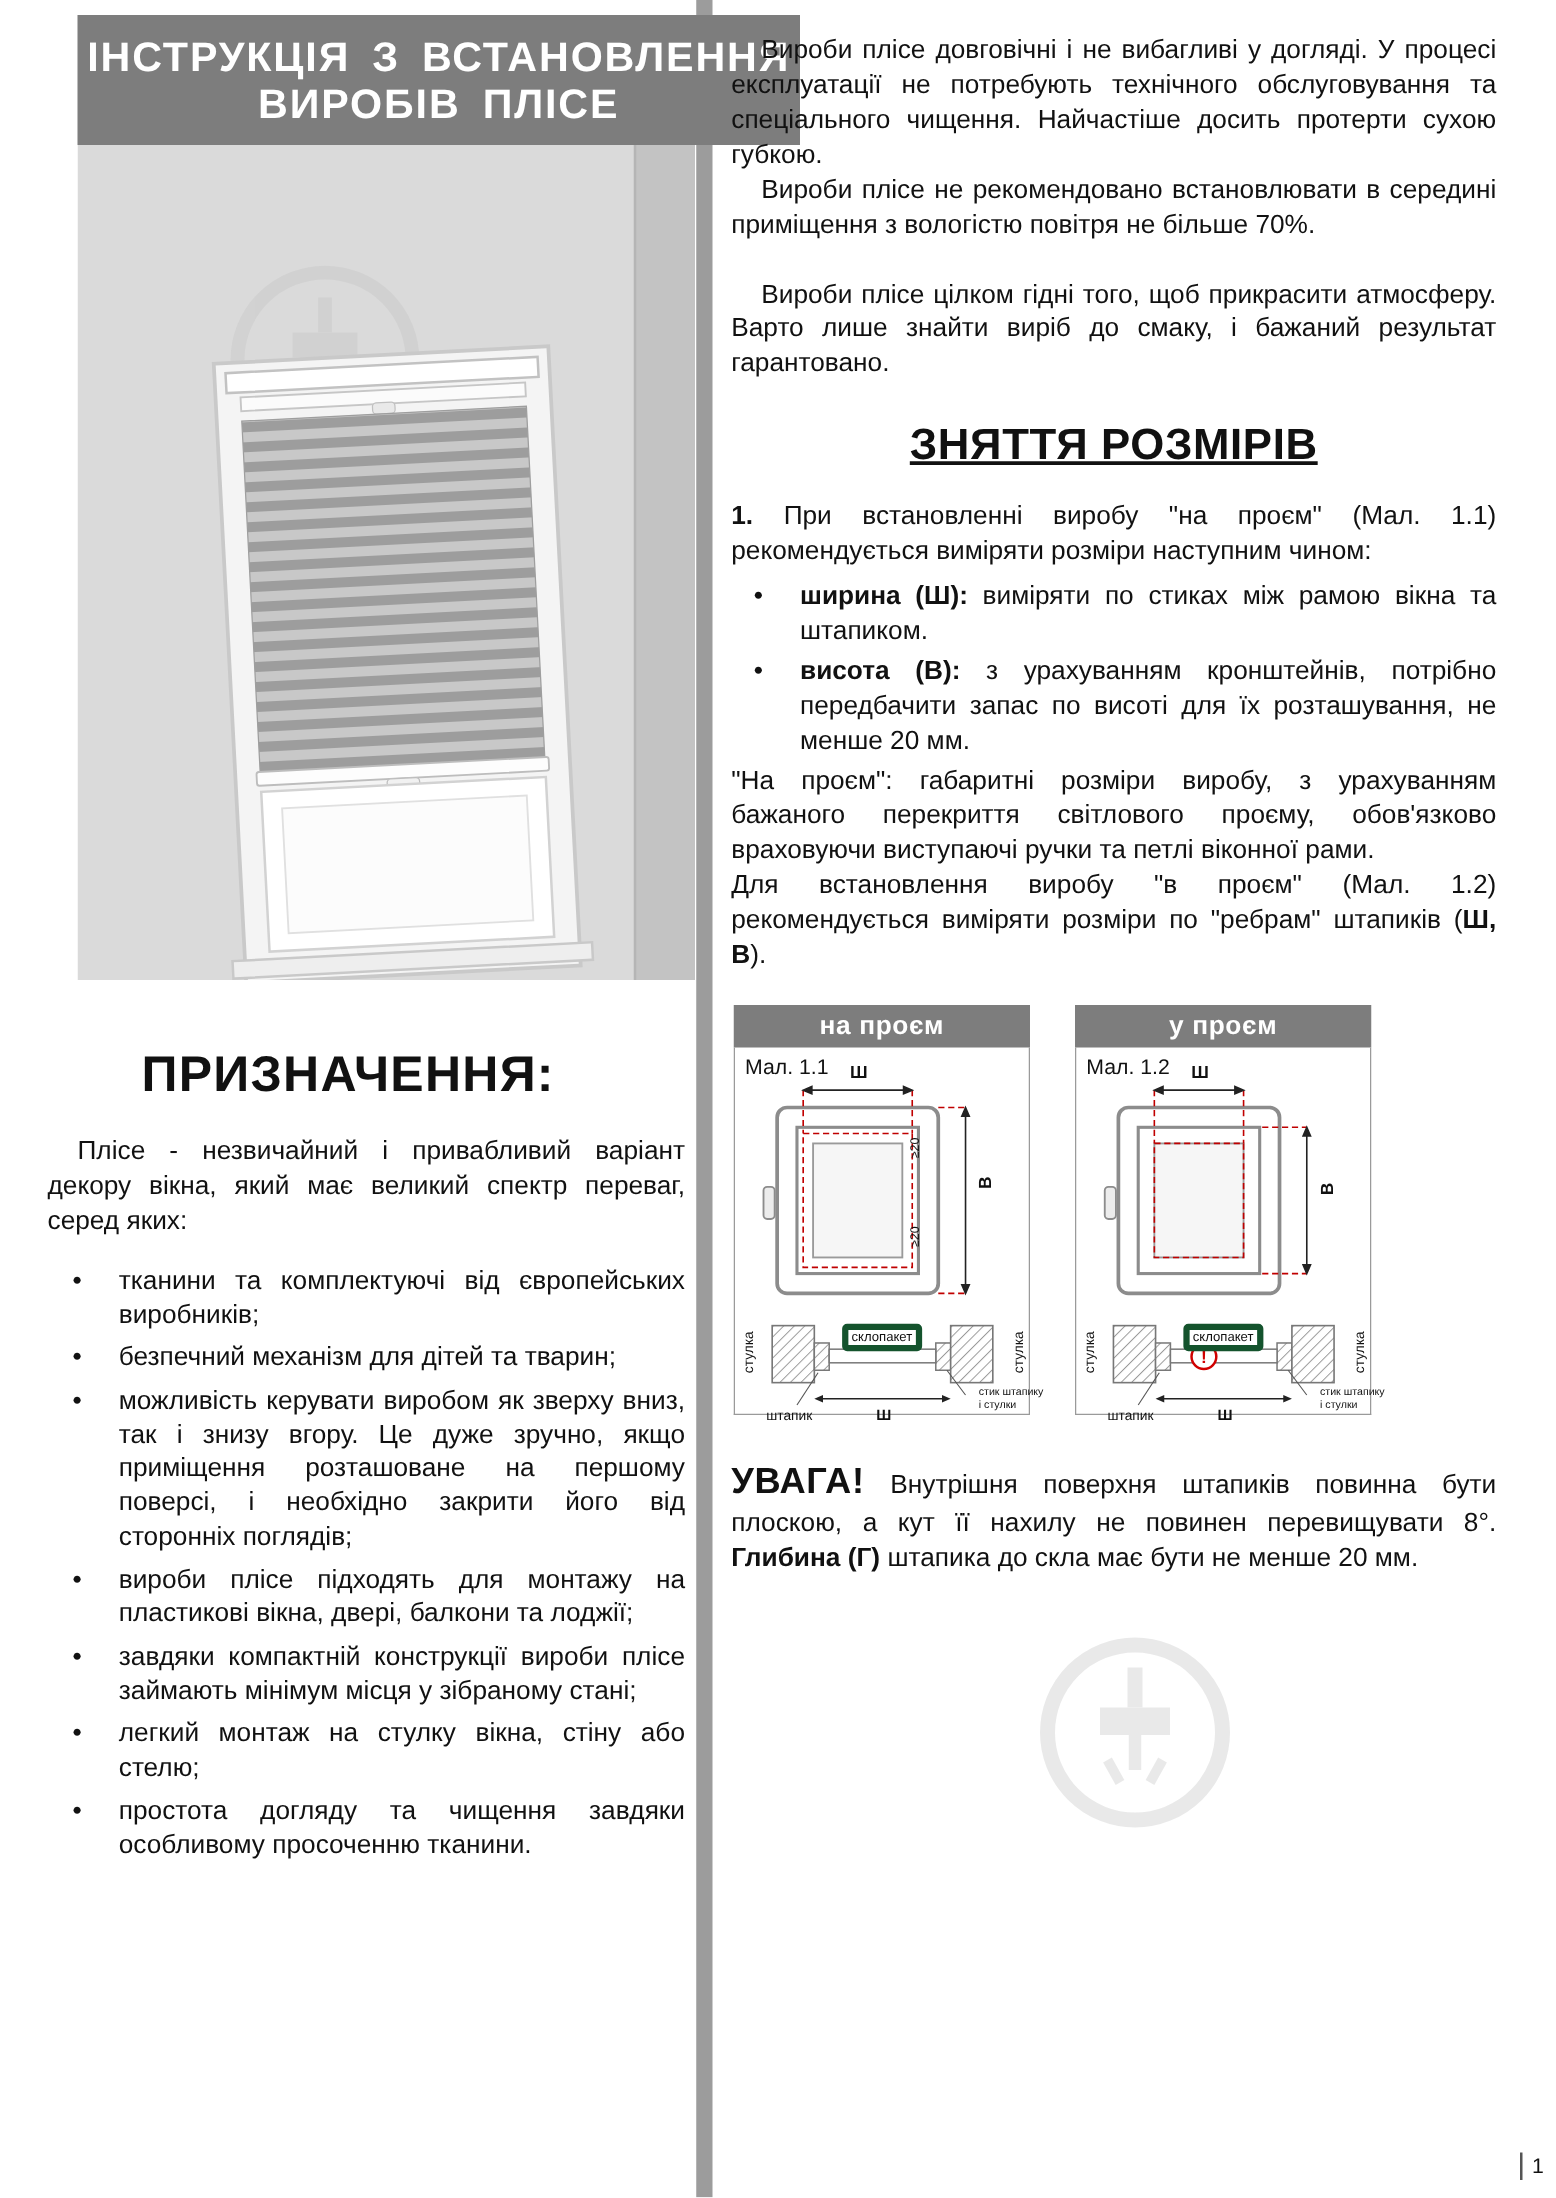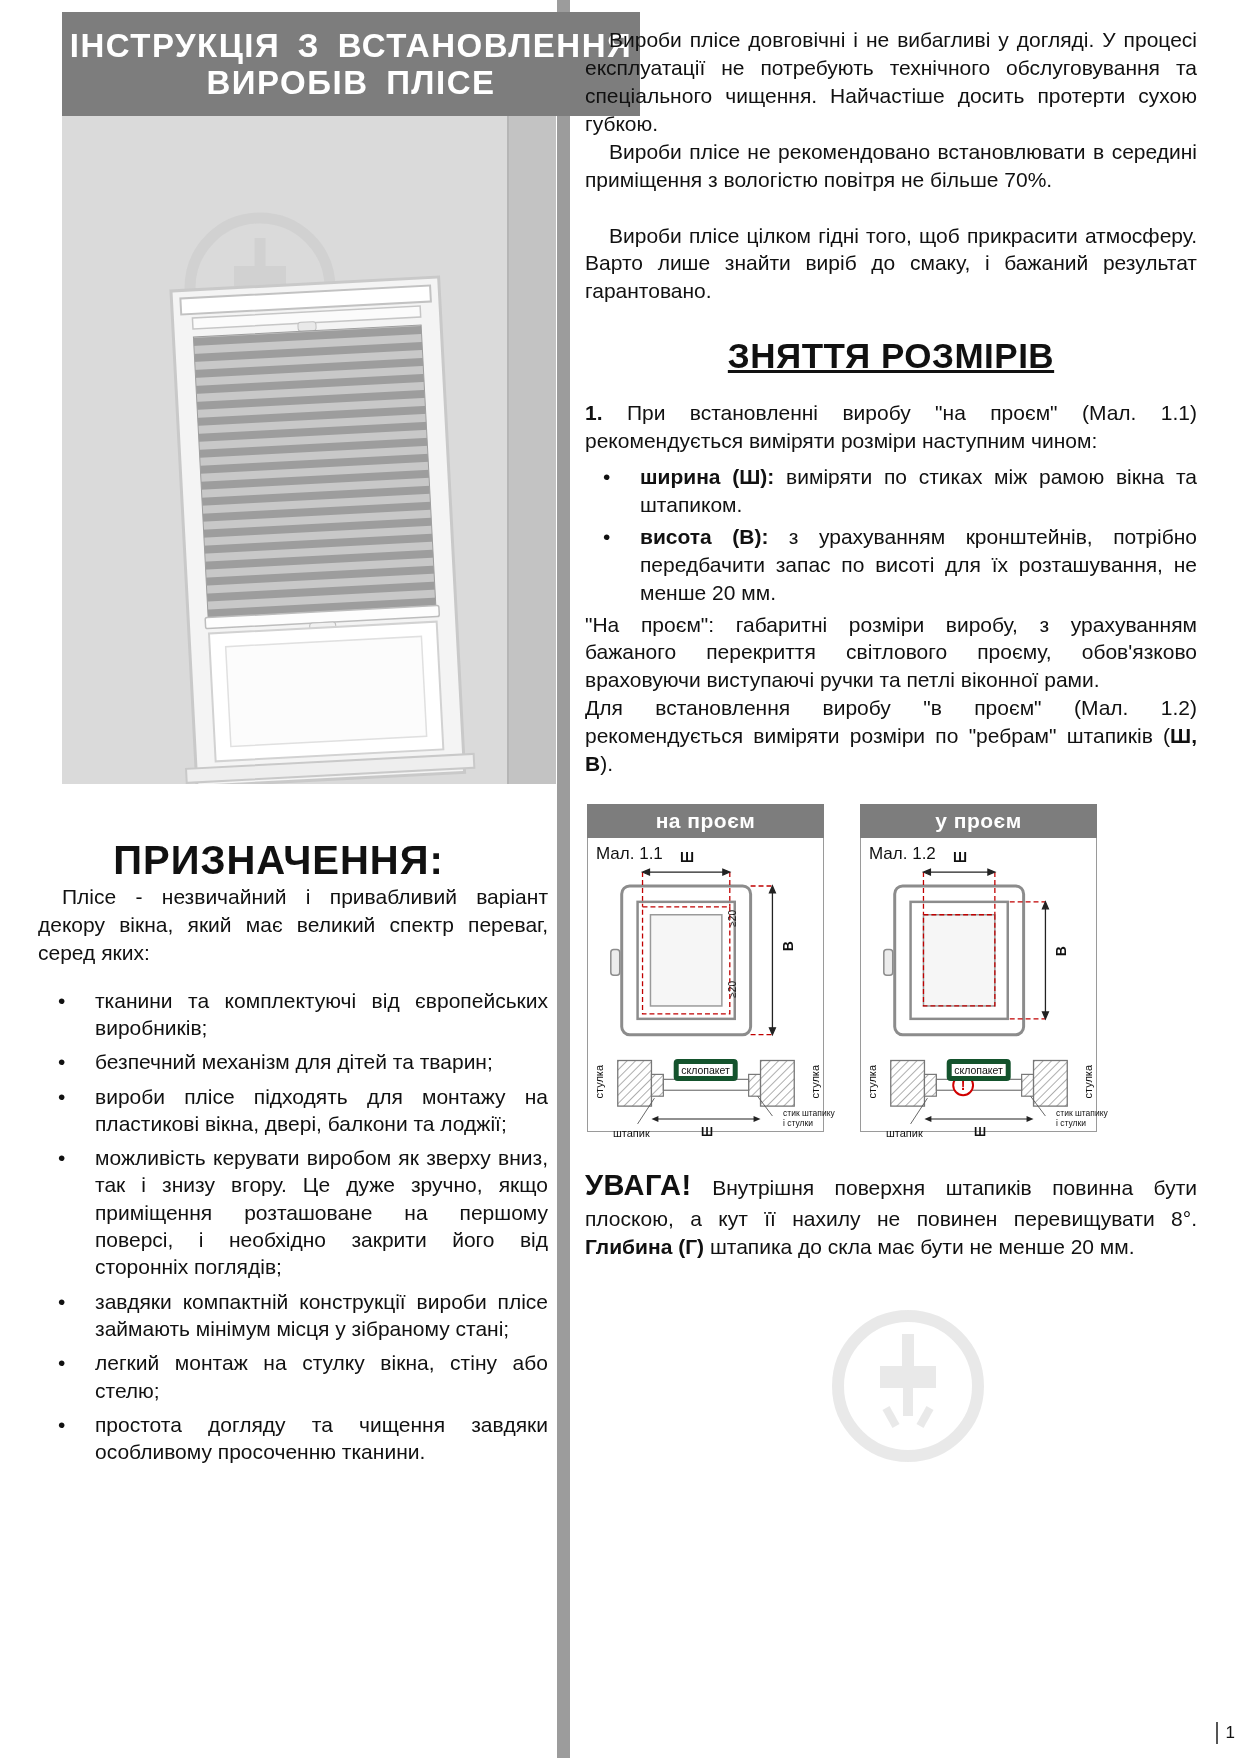--- a/index.html
+++ b/index.html
@@ -11,21 +11,21 @@
   .col-left{position:absolute;left:0;top:0;width:557px;z-index:1;}
   .banner{margin:12px 0 0 62px;width:578px;background:#7d7d7d;color:#fff;text-align:center;
           padding:16px 6px 14px 6px;box-sizing:border-box;font-weight:bold;font-size:33px;
           line-height:1.12;letter-spacing:1.5px;word-spacing:7px;}
   .illustration{margin-left:62px;width:494px;height:668px;}
   .illustration svg{display:block;}
   .purpose-title{margin:54px 0 0 0;text-align:center;font-size:40px;font-weight:bold;letter-spacing:1px;}
   .jp{font-size:21px;line-height:1.33;text-align:justify;margin:0;}
   .ind{text-indent:24px;}
   .col-left .jp{margin-left:38px;margin-right:9px;}
-  .col-left .intro{}
+  .col-left .intro{margin-top:24px;}
   ul.blt{list-style:none;margin:20px 9px 0 38px;padding:0;}
   ul.blt li{position:relative;padding-left:57px;font-size:21px;line-height:1.3;text-align:justify;margin-bottom:7px;}
   ul.blt li::before{content:"•";position:absolute;left:20px;top:0;font-size:21px;}
 
   
   .col-right{position:absolute;left:585px;top:0;width:612px;z-index:1;}
   .h-big{font-weight:bold;text-align:center;font-size:35px;line-height:1.08;letter-spacing:0.5px;}
   .care-title{margin-top:26px;}
   .care-p1{margin-top:26px;}
   .care-p3{margin-top:28px;}
@@ -131,22 +131,22 @@
         </g>
       </svg>
     </div>
 
     <h2 class="purpose-title">ПРИЗНАЧЕННЯ:</h2>
     <p class="jp ind intro">Плісе - незвичайний і привабливий варіант декору вікна, який має великий спектр переваг, серед яких:</p>
 
     <ul class="blt">
       <li><span>тканини та комплектуючі від європейських виробників;</span></li>
       <li><span>безпечний механізм для дітей та тварин;</span></li>
+      <li><span>можливість керувати виробом як зверху вниз, так і знизу вгору. Це дуже зручно, якщо приміщення розташоване на першому поверсі, і необхідно закрити його від сторонніх поглядів;</span></li>
       <li><span>вироби плісе підходять для монтажу на пластикові вікна, двері, балкони та лоджії;</span></li>
-      <li><span>можливість керувати виробом як зверху вниз, так і знизу вгору. Це дуже зручно, якщо приміщення розташоване на першому поверсі, і необхідно закрити його від сторонніх поглядів;</span></li>
       <li><span>завдяки компактній конструкції вироби плісе займають мінімум місця у зібраному стані;</span></li>
       <li><span>легкий монтаж на стулку вікна, стіну або стелю;</span></li>
       <li><span>простота догляду та чищення завдяки особливому просоченню тканини.</span></li>
     </ul>
   </div>
 
   <div class="col-right">
 
 
     <p class="jp ind care-p1">Вироби плісе довговічні і не вибагливі у догляді. У процесі експлуатації не потребують технічного обслуговування та спеціального чищення. Найчастіше досить протерти сухою губкою.</p>

